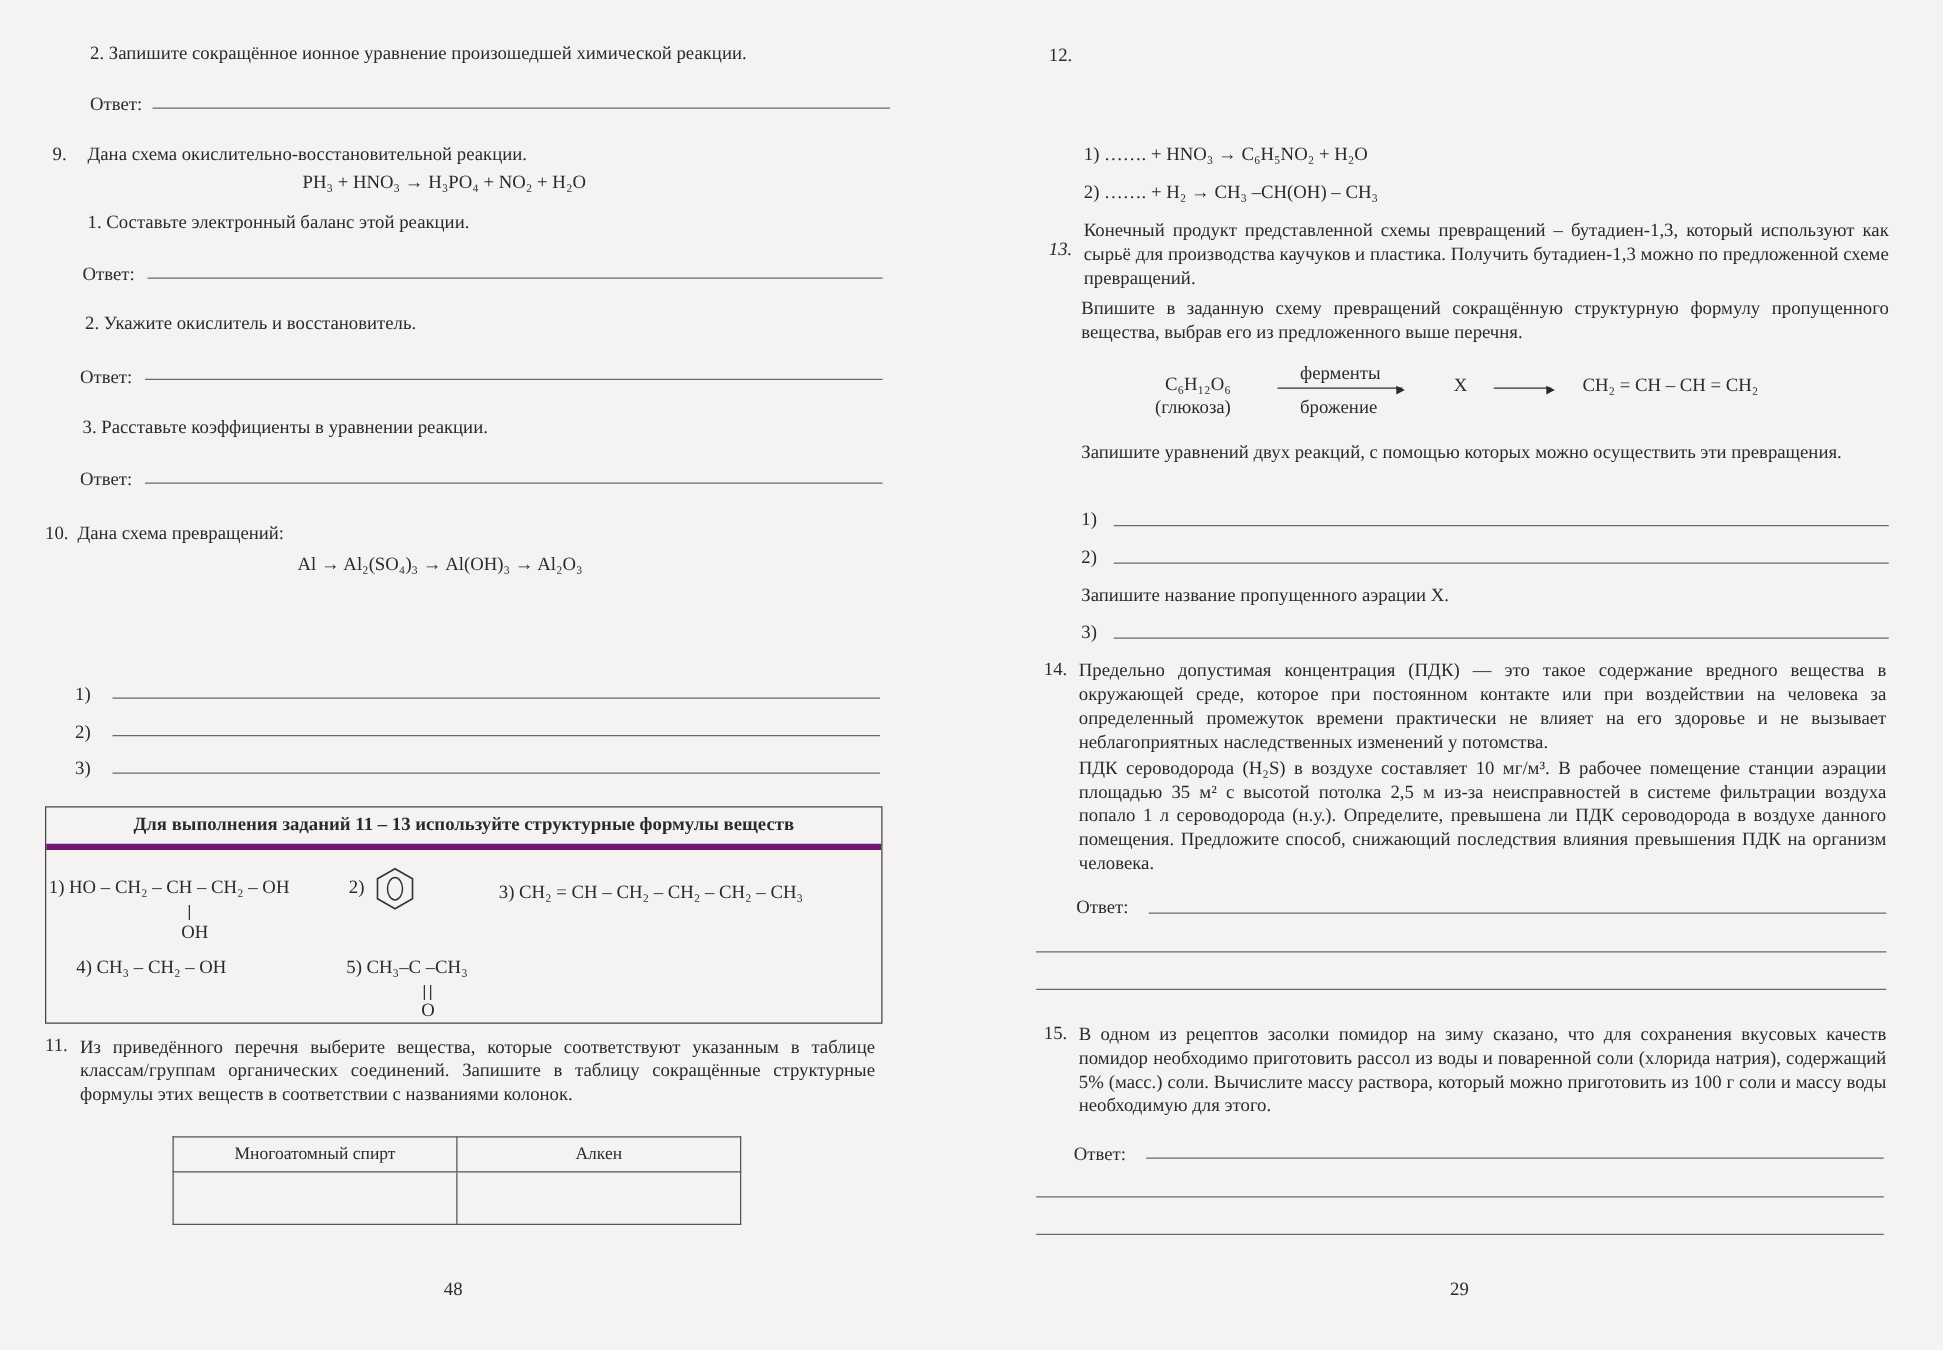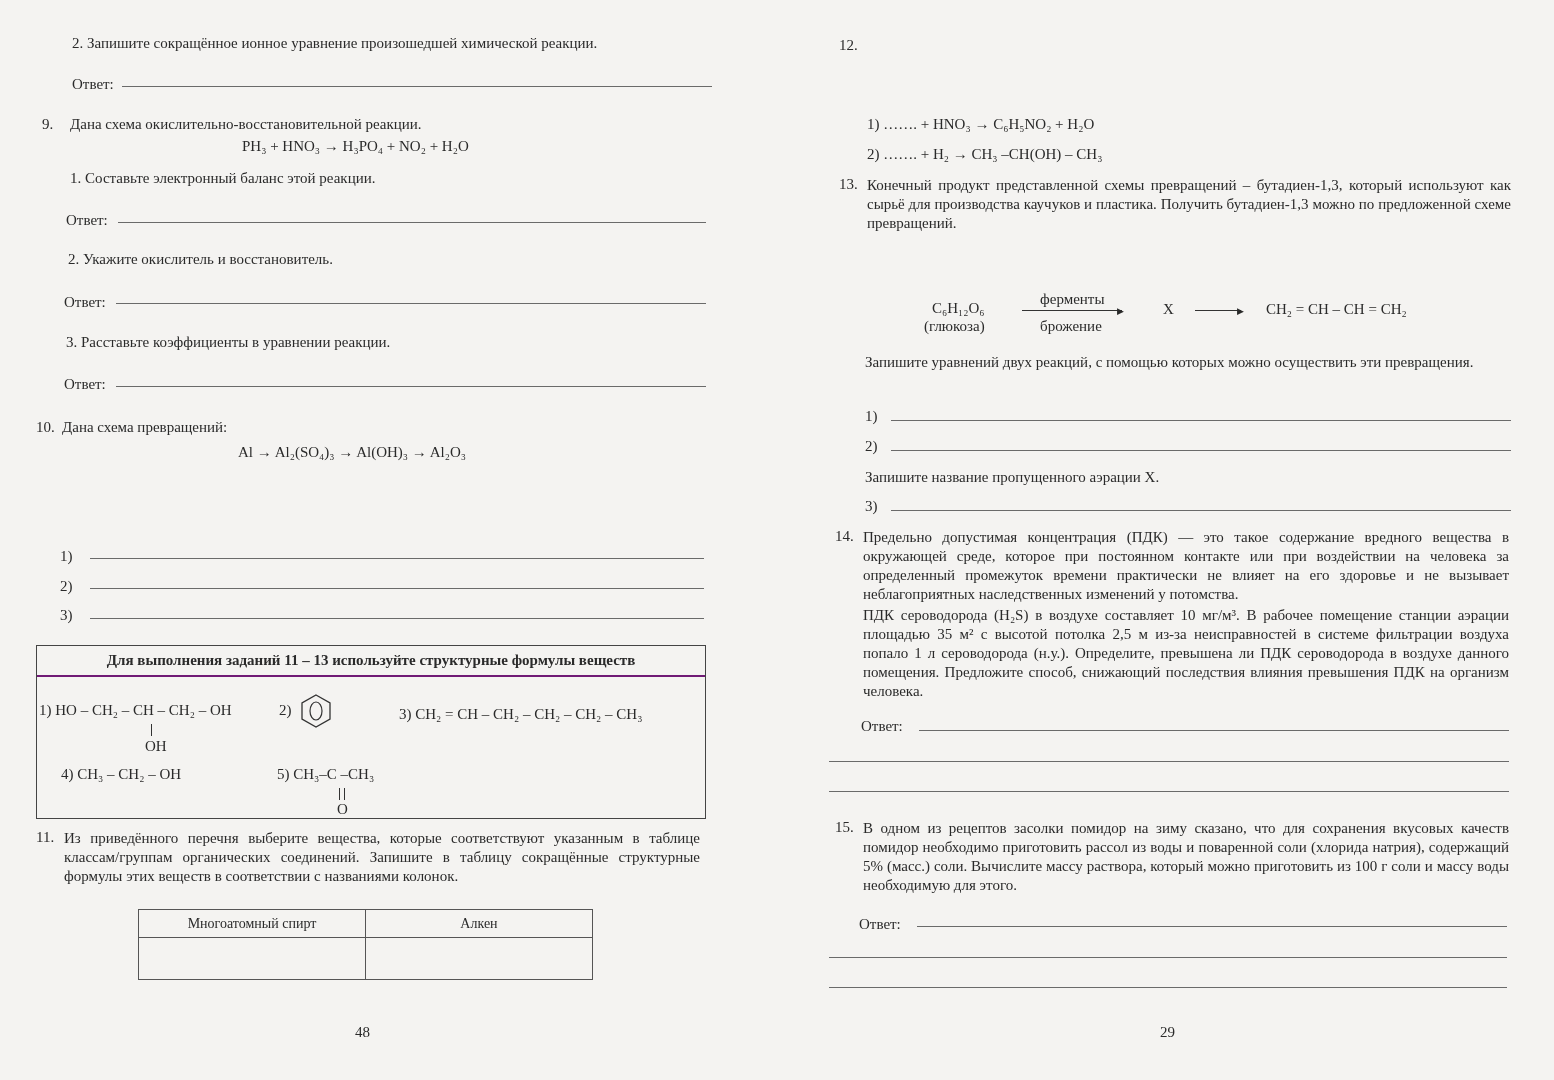--- a/index.html
+++ b/index.html
@@ -13,21 +13,21 @@
   #right { left:777px; width:777px; }
   .abs { position:absolute; }
   .txt { line-height:19px; text-align:justify; }
   .line { position:absolute; border-bottom:1px solid #6a6a6a; height:0; }
   .num { position:absolute; }
   .formula { position:absolute; white-space:nowrap; }
   .pageno { position:absolute; font-size:15px; }
   table.ans { border-collapse:collapse; position:absolute; }
   table.ans td { border:1px solid #555; text-align:center; font-size:14px;margin-left:16px; }
   .box { position:absolute; border:1px solid #444; }
-  .boxhead { border-bottom:2px solid #701a75; text-align:center; font-weight:bold; line-height:19px; padding:5px 0; }
+  .boxhead { border-bottom:5px solid #701a75; text-align:center; font-weight:bold; line-height:19px; padding:5px 0; }
 </style>
 </head>
 <body>
 
 <div class="page" id="left">
 
   <div class="abs txt" style="left:72px;top:34px;width:640px;">2. Запишите сокращённое ионное уравнение произошедшей химической реакции.</div>
   <div class="abs" style="left:72px;top:76px;">Ответ:</div>
   <div class="line" style="left:122px;top:86px;width:590px;"></div>
 
@@ -111,22 +111,23 @@
 
   <div class="pageno" style="left:355px;top:1024px;">48</div>
 </div>
 
 <div class="page" id="right">
 
   <div class="num" style="left:62px;top:37px;">12.</div>
   <div class="formula" style="left:90px;top:116px;">1) ……. +  HNO₃ →  C₆H₅NO₂  + H₂O</div>
   <div class="formula" style="left:90px;top:146px;">2) ……. +  H₂ →  CH₃ –CH(OH) – CH₃</div>
 
-  <div class="num" style="left:62px;top:176px;">13.</div>
+  <div class="num" style="left:62px;top:192px;font-style:italic;">13.</div>
   <div class="abs txt" style="left:90px;top:176px;width:644px;">Конечный продукт представленной схемы превращений – бутадиен-1,3, который используют как сырьё для производства каучуков и пластика.  Получить бутадиен-1,3 можно по предложенной схеме превращений.</div>
+  <div class="abs txt" style="left:88px;top:238px;width:646px;">Впишите в заданную схему превращений сокращённую структурную формулу пропущенного вещества, выбрав его из предложенного выше перечня.</div>
 
   <div class="formula" style="left:155px;top:300px;">C₆H₁₂O₆</div>
   <div class="formula" style="left:147px;top:318px;">(глюкоза)</div>
   <div class="formula" style="left:263px;top:291px;">ферменты</div>
   <div class="abs" style="left:245px;top:310px;width:100px;height:0;border-top:1px solid #333;"></div>
   <div class="abs" style="left:340px;top:306px;font-size:9px;">▶</div>
   <div class="formula" style="left:263px;top:318px;">брожение</div>
   <div class="formula" style="left:386px;top:301px;">X</div>
   <div class="abs" style="left:418px;top:310px;width:46px;height:0;border-top:1px solid #333;"></div>
   <div class="abs" style="left:460px;top:306px;font-size:9px;">▶</div>

